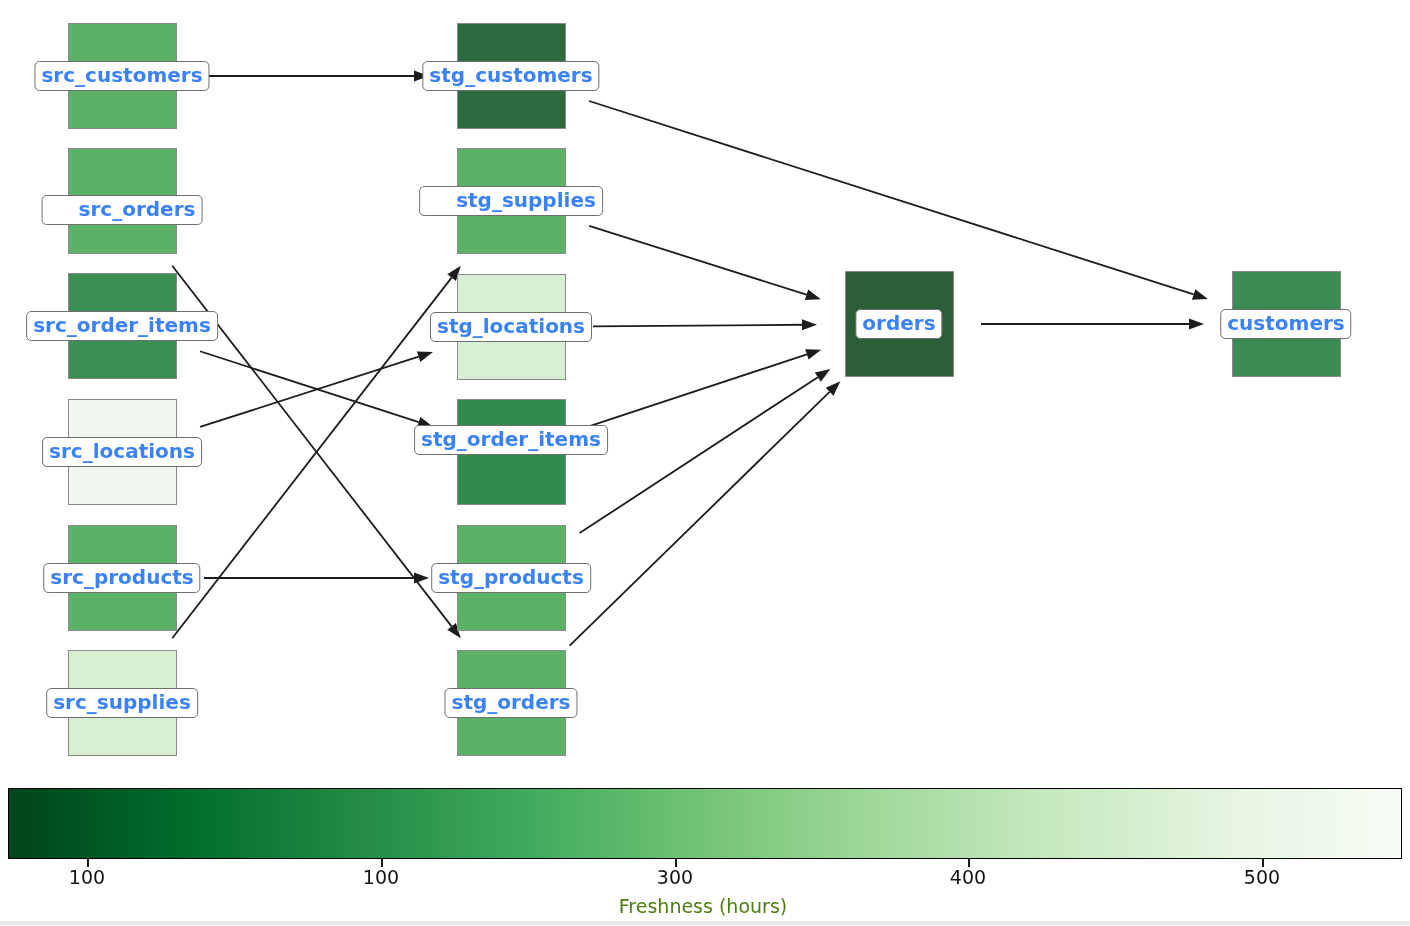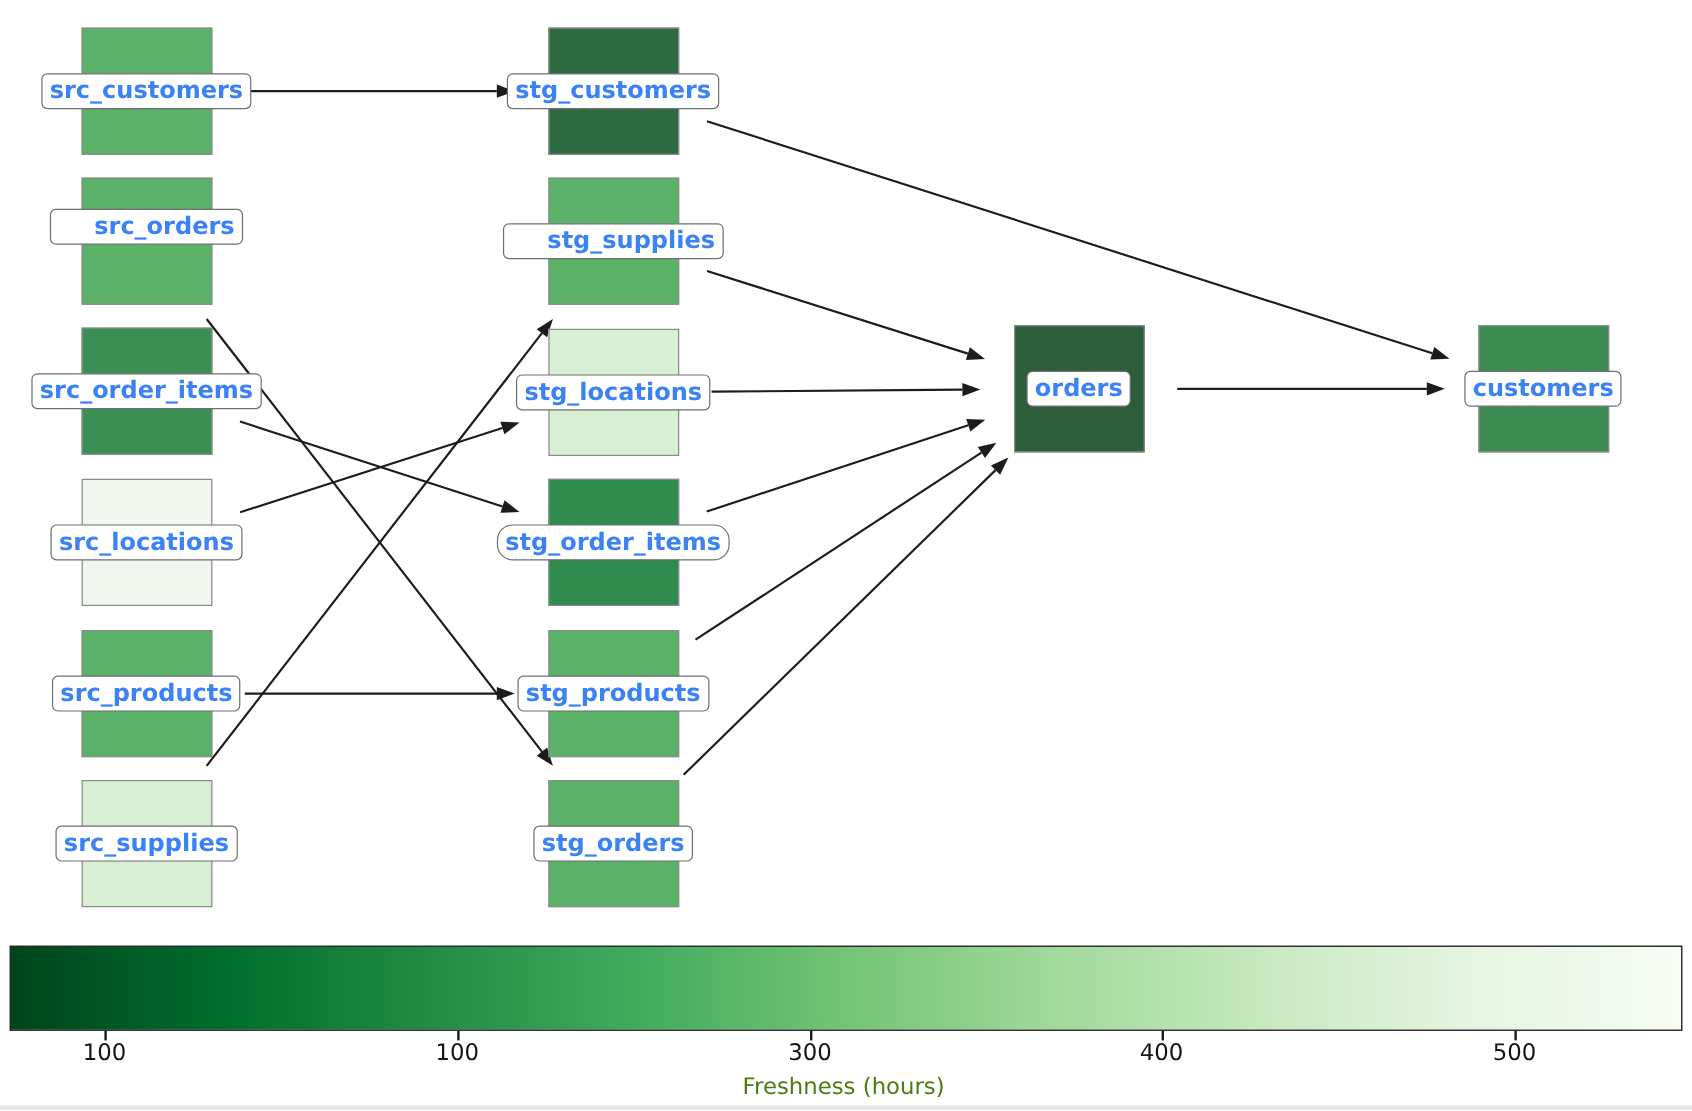--- a/index.html
+++ b/index.html
@@ -76,29 +76,29 @@
       <div class="node-box" style="left: 456.5px; top: 148px; width: 109px; height: 106px; background: rgb(92, 177, 104);"></div>
       <div class="node-box" style="left: 456.5px; top: 274px; width: 109px; height: 106px; background: rgb(217, 239, 213);"></div>
       <div class="node-box" style="left: 456.5px; top: 399px; width: 109px; height: 106px; background: rgb(47, 139, 78);"></div>
       <div class="node-box" style="left: 456.5px; top: 525px; width: 109px; height: 106px; background: rgb(92, 177, 104);"></div>
       <div class="node-box" style="left: 456.5px; top: 650px; width: 109px; height: 106px; background: rgb(92, 177, 104);"></div>
       <div class="node-box" style="left: 844.5px; top: 271px; width: 109px; height: 106px; background: rgb(44, 94, 58);"></div>
       <div class="node-box" style="left: 1231.5px; top: 271px; width: 109px; height: 106px; background: rgb(60, 139, 82);"></div>
     </div>
   <div id="labels-layer">
       <div class="node-label" style="left: 122px; top: 76px;">src_customers</div>
-      <div class="node-label" style="left: 122px; top: 189px; padding-left: 36px;">src_orders</div>
+      <div class="node-label" style="left: 122px; top: 210px; padding-left: 36px;">src_orders</div>
       <div class="node-label" style="left: 122px; top: 326px;">src_order_items</div>
       <div class="node-label" style="left: 122px; top: 452px;">src_locations</div>
       <div class="node-label" style="left: 122px; top: 578px;">src_products</div>
       <div class="node-label" style="left: 122px; top: 703px;">src_supplies</div>
       <div class="node-label" style="left: 511px; top: 76px;">stg_customers</div>
       <div class="node-label" style="left: 511px; top: 201px; padding-left: 36px;">stg_supplies</div>
       <div class="node-label" style="left: 511px; top: 327px;">stg_locations</div>
-      <div class="node-label" style="left: 511px; top: 452px; border-radius: 13px;">stg_order_items</div>
+      <div class="node-label" style="left: 511px; top: 440px;">stg_order_items</div>
       <div class="node-label" style="left: 511px; top: 578px;">stg_products</div>
       <div class="node-label" style="left: 511px; top: 703px;">stg_orders</div>
       <div class="node-label" style="left: 899px; top: 324px;">orders</div>
       <div class="node-label" style="left: 1286px; top: 324px;">customers</div>
     </div>
 
   <div class="colorbar-gradient" id="cbar-gradient" style="background: linear-gradient(to right, rgb(0, 68, 27) 0%, rgb(0, 109, 44) 12.5%, rgb(35, 139, 69) 25%, rgb(65, 171, 93) 37.5%, rgb(116, 196, 118) 50%, rgb(161, 217, 155) 62.5%, rgb(199, 233, 192) 75%, rgb(229, 245, 224) 87.5%, rgb(247, 252, 245) 100%);"></div>
   <div id="cbar-ticks">
       <div class="cbar-tick" style="left: 87px;"></div>
       <div class="cbar-tick-label" style="left: 87px;">100</div>

